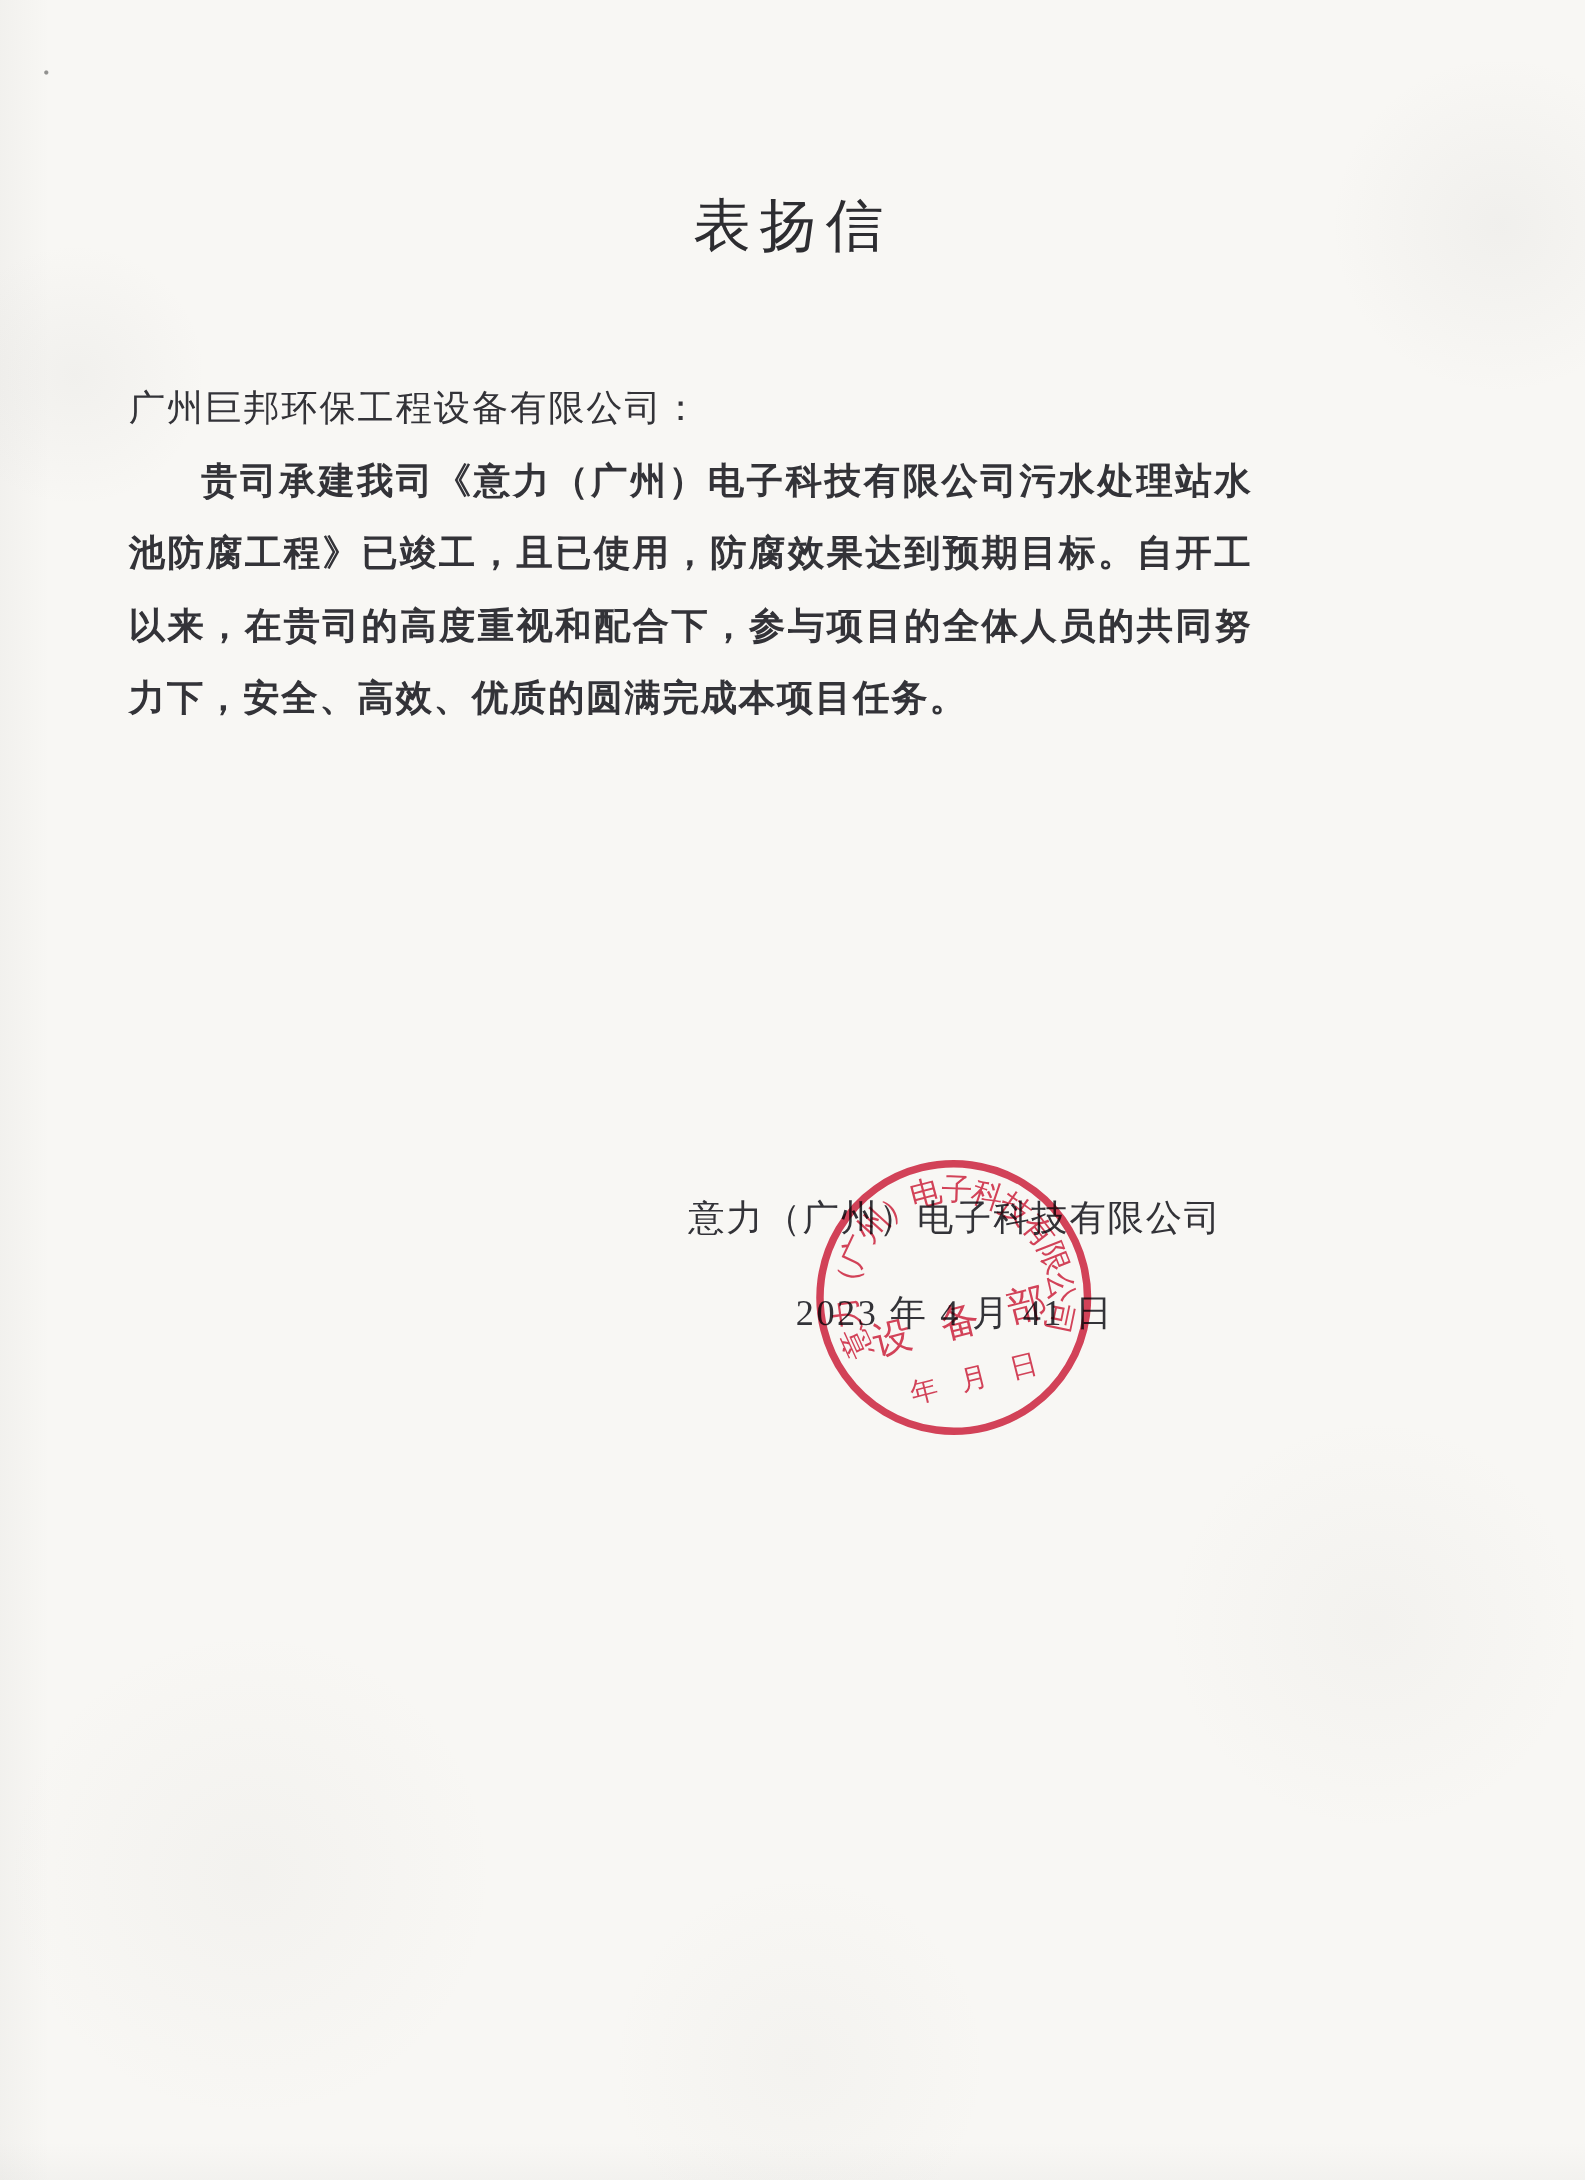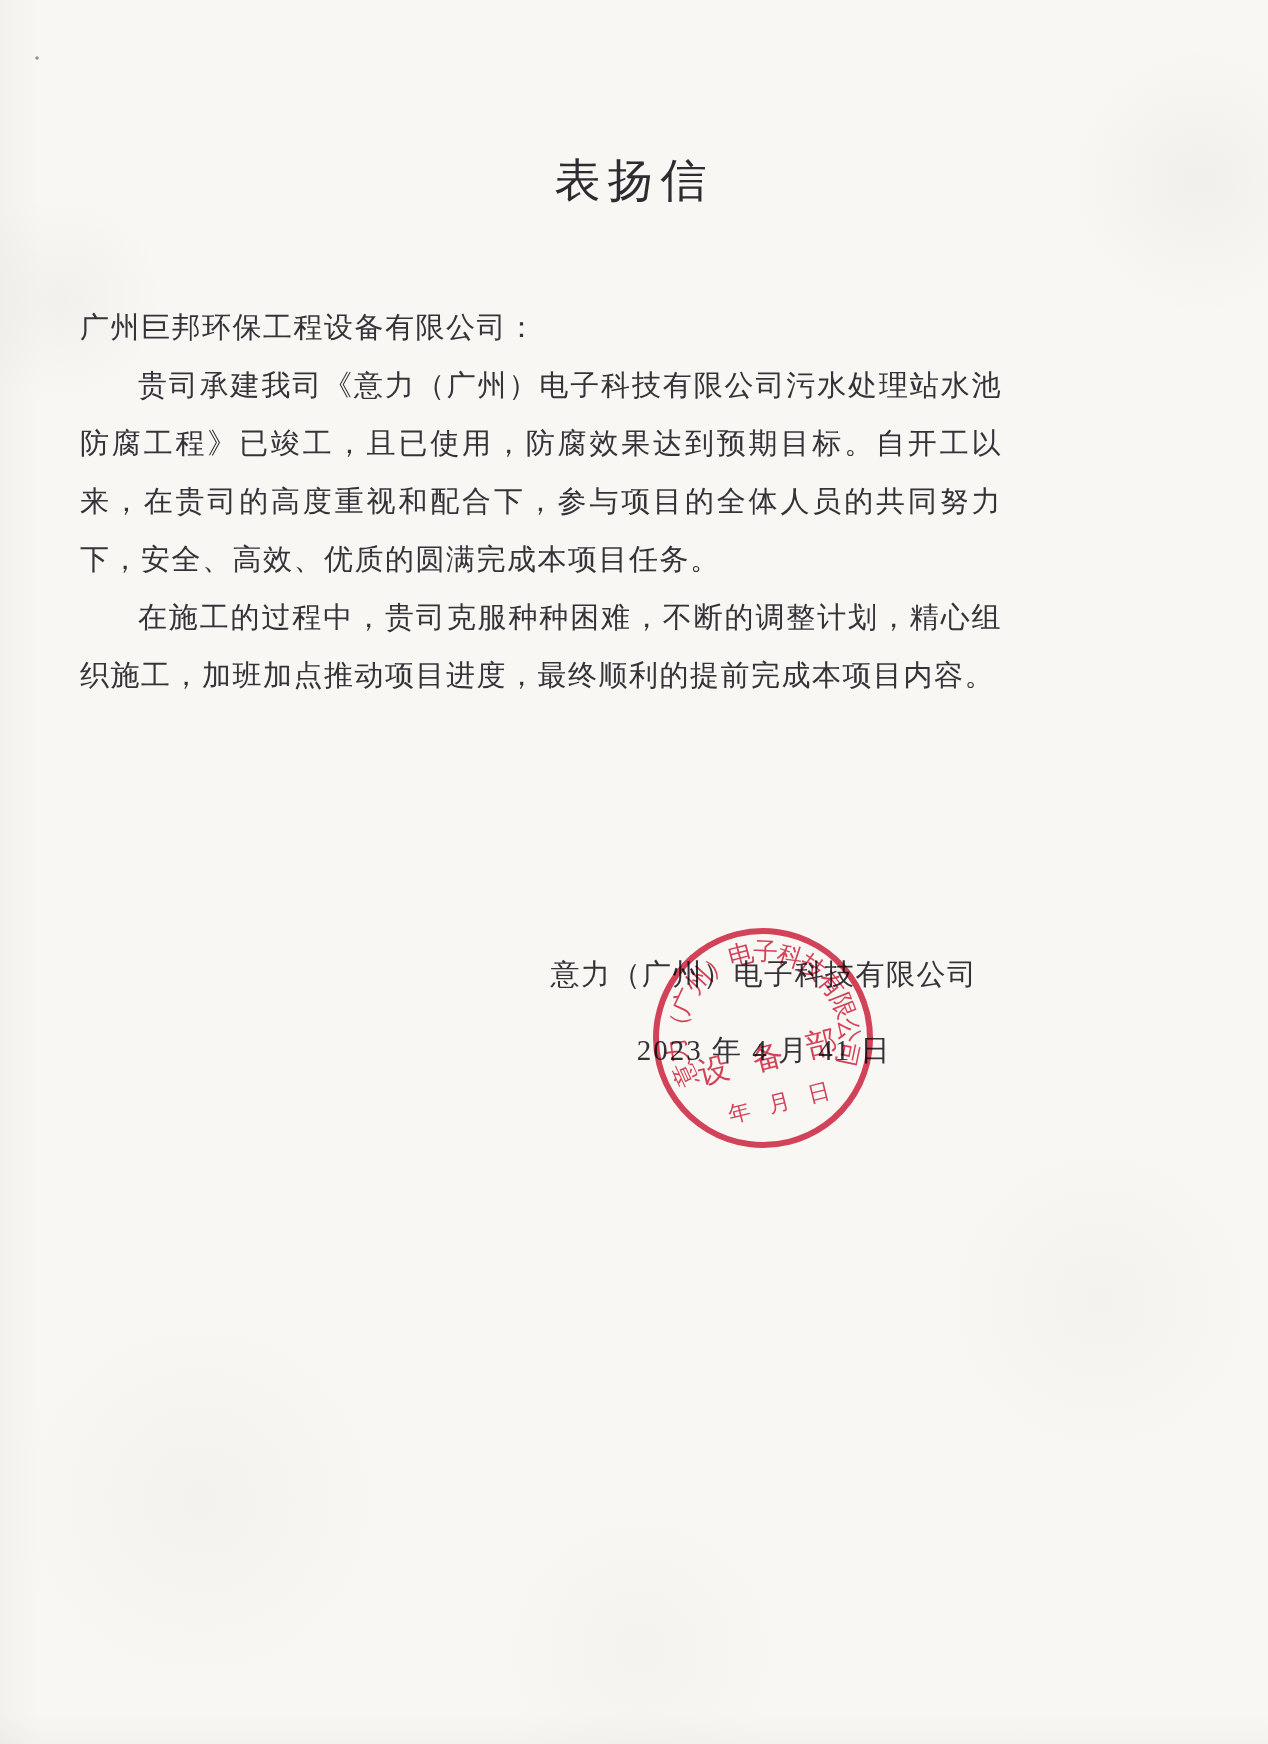--- a/index.html
+++ b/index.html
@@ -29,29 +29,29 @@
   .title {
     margin: 150px 0 0 0;
     text-align: center;
     font-size: 46px;
     font-weight: 500;
     letter-spacing: 7px;
     color: #2d2d31;
   }
   .letter-body {
     margin-top: 86px;
-    padding: 0 266px 0 80px;
+    padding: 0 266px 0 103px;
     font-size: 29px;
     line-height: 58px;
     letter-spacing: 1.5px;
     text-align: justify;
     text-justify: inter-ideograph;
   }
   .letter-body p { margin: 0; }
-  .para { text-indent: 2em; }
+  .para { text-indent: 2em; font-weight: bold; }
   .signature-block {
     position: absolute;
     left: 458px;
     top: 955px;
     width: 612px;
     text-align: center;
     font-size: 29px;
     letter-spacing: 1.5px;
     color: #333338;
     z-index: 1;
@@ -73,21 +73,20 @@
 </head>
 <body>
 
 <div class="page">
 
   <h1 class="title">表扬信</h1>
 
   <div class="letter-body">
     <p class="salutation">广州巨邦环保工程设备有限公司：</p>
     <p class="para">贵司承建我司《意力（广州）电子科技有限公司污水处理站水池防腐工程》已竣工，且已使用，防腐效果达到预期目标。自开工以来，在贵司的高度重视和配合下，参与项目的全体人员的共同努力下，安全、高效、优质的圆满完成本项目任务。</p>
-    <p class="para">在施工的过程中，贵司克服种种困难，不断的调整计划，精心组织施工，加班加点推动项目进度，最终顺利的提前完成本项目内容。</p>
   </div>
 
   <div class="signature-block">
     <div class="signature-company">意力（广州）电子科技有限公司</div>
     <div class="signature-date">2023 年 4 月 41 日</div>
   </div>
 
   <div class="stamp">
     <svg viewBox="0 0 244 244" xmlns="http://www.w3.org/2000/svg">
       <defs>

